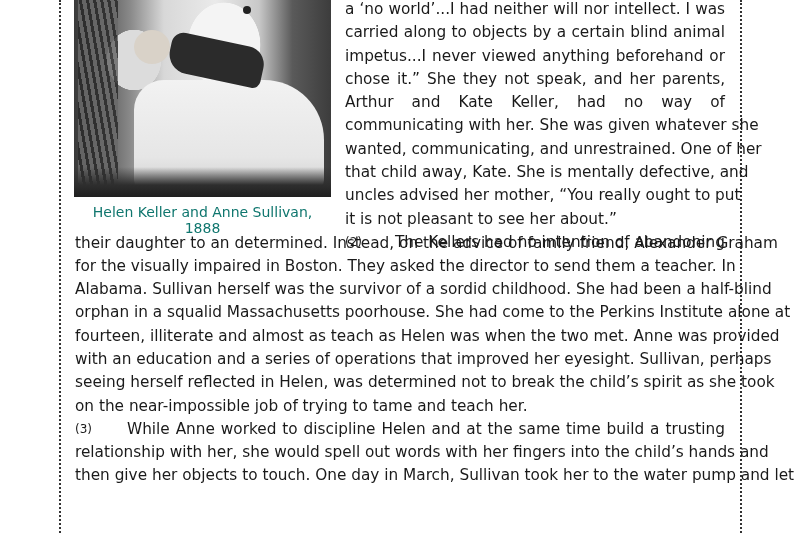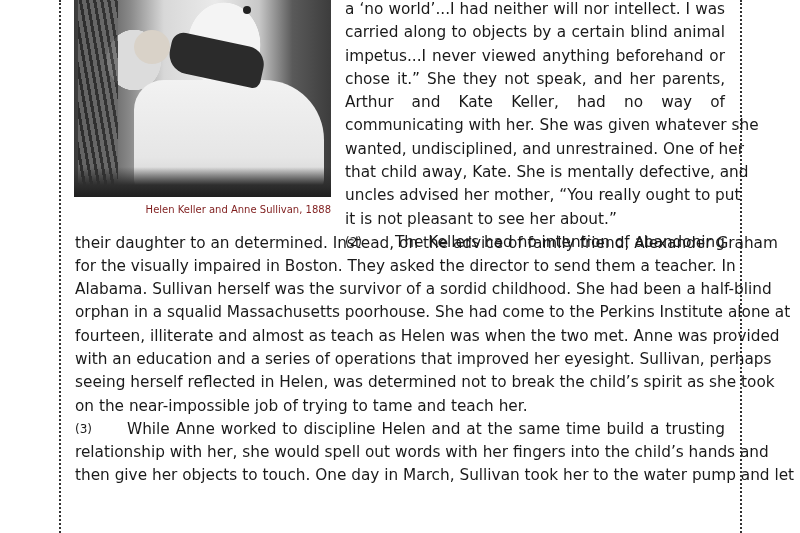--- a/index.html
+++ b/index.html
@@ -48,21 +48,21 @@
     background: linear-gradient(180deg, transparent 0%, #2e2e2e 60%, #1f1f1f 100%);
   }
   .photo .chair {
     position: absolute; left: 4px; top: 0; width: 40px; height: 197px;
     background: repeating-linear-gradient(80deg, #2a2a2a 0 3px, #6a6a6a 3px 7px);
     opacity: 0.85;
   }
 
   .caption {
     position: absolute; left: 74px; top: 204px; width: 257px;
-    text-align: right; font-size: 10px; color: #7f1d1d;
+    text-align: center; font-size: 14px; color: #0f766e;
   }
 
   .text {
     position: absolute; font-size: 15.3px; line-height: 23.3px;
     text-align: justify; color: #1a1a1a;
   }
   .line { display: block; height: 23.3px; white-space: nowrap; text-align-last: justify; }
   .line.last { text-align-last: left; }
   .right-col { left: 345px; top: -2px; width: 380px; }
   .full-col { left: 75px; top: 231.5px; width: 650px; }
@@ -86,21 +86,21 @@
 </div>
 <div class="caption">Helen Keller and Anne Sullivan, 1888</div>
 
 <div class="text right-col">
   <span class="line">a ‘no world’...I had neither will nor intellect. I was</span>
   <span class="line">carried along to objects by a certain blind animal</span>
   <span class="line">impetus...I never viewed anything beforehand or</span>
   <span class="line">chose it.” She they not speak, and her parents,</span>
   <span class="line">Arthur and Kate Keller, had no way of</span>
   <span class="line">communicating with her. She was given whatever she</span>
-  <span class="line">wanted, undisciplined, and unrestrained. One of her</span>
+  <span class="line">wanted, communicating, and unrestrained. One of her</span>
   <span class="line">that child away, Kate. She is mentally defective, and</span>
   <span class="line">uncles advised her mother, “You really ought to put</span>
   <span class="line last">it is not pleasant to see her about.”</span>
   <div class="flex-line line">
     <span class="pnum">(2)</span>
     <span class="body">The Kellers had no intention of abandoning</span>
   </div>
 </div>
 
 <div class="text full-col">

